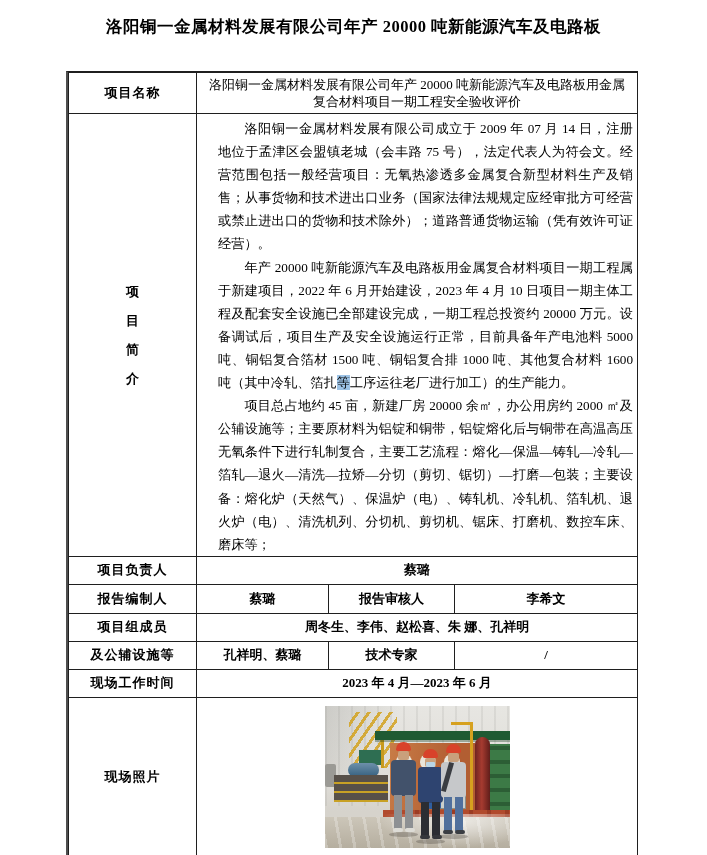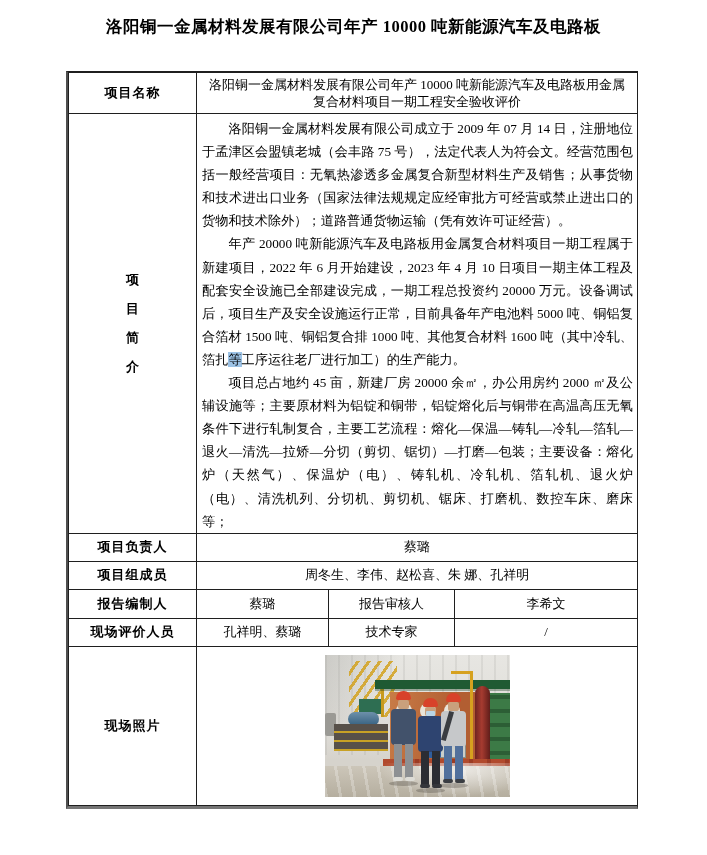--- a/index.html
+++ b/index.html
@@ -20,23 +20,23 @@
     border-left:2px solid #4f4f4f; border-bottom:3px solid #757575;
     background:#fff;
   }
   table.info { border-collapse:collapse; table-layout:fixed; width:100%; }
   .info td, .info th { border:1px solid #1f1f1f; vertical-align:middle; overflow:hidden; }
   .col1 { width:128px; } .col2 { width:132px; } .col3 { width:126px; } .col4 { width:183px; }
   .lbl {
     font-family:Liberation Mono, monospace; font-weight:bold;
     font-size:13px; text-align:center; letter-spacing:1px;
   }
-  .val { font-size:13px; text-align:center; font-weight:normal; }
+  .val { font-size:13px; text-align:center; font-weight:bold; }
   .name-val { font-size:13px; text-align:center; line-height:17px; padding:3px 8px; }
-  .intro-cell { padding:3px 4px 0 5px; vertical-align:top; }
+  .intro-cell { padding:3px 4px 0 21px; vertical-align:top; }
   .intro-cell p {
     font-size:13.2px; line-height:23.1px; text-align:justify;
     text-indent:2em; word-break:break-all;
   }
   .hl { background:#9dc3e6; }
   .vlabel {
     width:15px; margin:0 auto; line-height:29px; text-align:center;
     font-family:"Liberation Sans","DejaVu Sans",sans-serif; font-weight:bold;
     font-size:13px; word-break:break-all;
   }
@@ -113,74 +113,78 @@
   .s1 { background:#dddcd6; } .s2 { background:#34363b; } .s3 { background:#3a3d42; }
   .wshadow { left:0px; top:90px; width:29px; height:5px; border-radius:50%;
     background:rgba(80,75,65,.35); }
 </style>
 </head>
 <body>
 
 <div class="page">
 
   <div class="doc-title">
-    <div>洛阳铜一金属材料发展有限公司年产 10000 吨新能源汽车及电路板</div>
+    <div>洛阳铜一金属材料发展有限公司年产 20000 吨新能源汽车及电路板</div>
   </div>
 
   <div class="table-wrap">
     <table class="info">
       <colgroup>
           <col class="col1">
           <col class="col2">
           <col class="col3">
           <col class="col4">
         </colgroup>
 
       <tbody>
           <tr style="height:41px">
         <th class="lbl">项目名称</th>
-        <td colspan="3" class="name-val">洛阳铜一金属材料发展有限公司年产 10000 吨新能源汽车及电路板用金属复合材料项目一期工程安全验收评价</td>
+        <td colspan="3" class="name-val">洛阳铜一金属材料发展有限公司年产 20000 吨新能源汽车及电路板用金属复合材料项目一期工程安全验收评价</td>
       </tr>
 
       <tr style="height:370px">
         <th>
           <div class="vlabel">项目简介</div>
         </th>
         <td colspan="3" class="intro-cell">
           <p>洛阳铜一金属材料发展有限公司成立于 2009 年 07 月 14 日，注册地位于孟津区会盟镇老城（会丰路 75 号），法定代表人为符会文。经营范围包括一般经营项目：无氧热渗透多金属复合新型材料生产及销售；从事货物和技术进出口业务（国家法律法规规定应经审批方可经营或禁止进出口的货物和技术除外）；道路普通货物运输（凭有效许可证经营）。</p>
           <p><span>年产 20000 吨新能源汽车及电路板用金属复合材料项目一期工程属于新建项目，2022 年 6 月开始建设，2023 年 4 月 10 日项目一期主体工程及配套安全设施已全部建设完成，一期工程总投资约 20000 万元。设备调试后，项目生产及安全设施运行正常，目前具备年产电池料 5000 吨、铜铝复合箔材 1500 吨、铜铝复合排 1000 吨、其他复合材料 1600 吨（其中冷轧、箔扎</span><span class="hl">等</span><span>工序运往老厂进行加工）的生产能力。</span></p>
           <p>项目总占地约 45 亩，新建厂房 20000 余㎡，办公用房约 2000 ㎡及公辅设施等；主要原材料为铝锭和铜带，铝锭熔化后与铜带在高温高压无氧条件下进行轧制复合，主要工艺流程：熔化—保温—铸轧—冷轧—箔轧—退火—清洗—拉矫—分切（剪切、锯切）—打磨—包装；主要设备：熔化炉（天然气）、保温炉（电）、铸轧机、冷轧机、箔轧机、退火炉（电）、清洗机列、分切机、剪切机、锯床、打磨机、数控车床、磨床等；</p>
         </td>
       </tr>
 
       <tr style="height:28px">
         <th class="lbl">项目负责人</th>
         <td colspan="3" class="val">蔡璐</td>
       </tr>
 
-      <tr style="height:28px">
-        <th class="lbl">项目组成员</th>
-        <td colspan="3" class="val">周冬生、李伟、赵松喜、朱 娜、孔祥明</td>
-      </tr>
-
       <tr style="height:29px">
         <th class="lbl">报告编制人</th>
         <td class="val">蔡璐</td>
         <td class="val">报告审核人</td>
         <td class="val">李希文</td>
       </tr>
 
-
-      <tr style="height:28px">
-        <th class="lbl">现场评价人员</th>
+      <tr style="height:28px">
+        <th class="lbl">项目组成员</th>
+        <td colspan="3" class="val">周冬生、李伟、赵松喜、朱 娜、孔祥明</td>
+      </tr>
+
+
+      <tr style="height:28px">
+        <th class="lbl">及公辅设施等</th>
         <td class="val">孔祥明、蔡璐</td>
         <td class="val">技术专家</td>
         <td class="val">/</td>
       </tr>
 
+      <tr style="height:28px">
+        <th class="lbl">现场工作时间</th>
+        <td colspan="3" class="val">2023 年 4 月—2023 年 6 月</td>
+      </tr>
 
       <tr style="height:159px">
         <th class="lbl">现场照片</th>
         <td colspan="3" class="photo-cell">
           <div class="photo">
             <div class="wall-stripes"></div>
             <div class="wall-shade"></div>
             <div class="stairs"></div>
             <div class="stair-post"></div>
             <div class="green-beam"></div>

